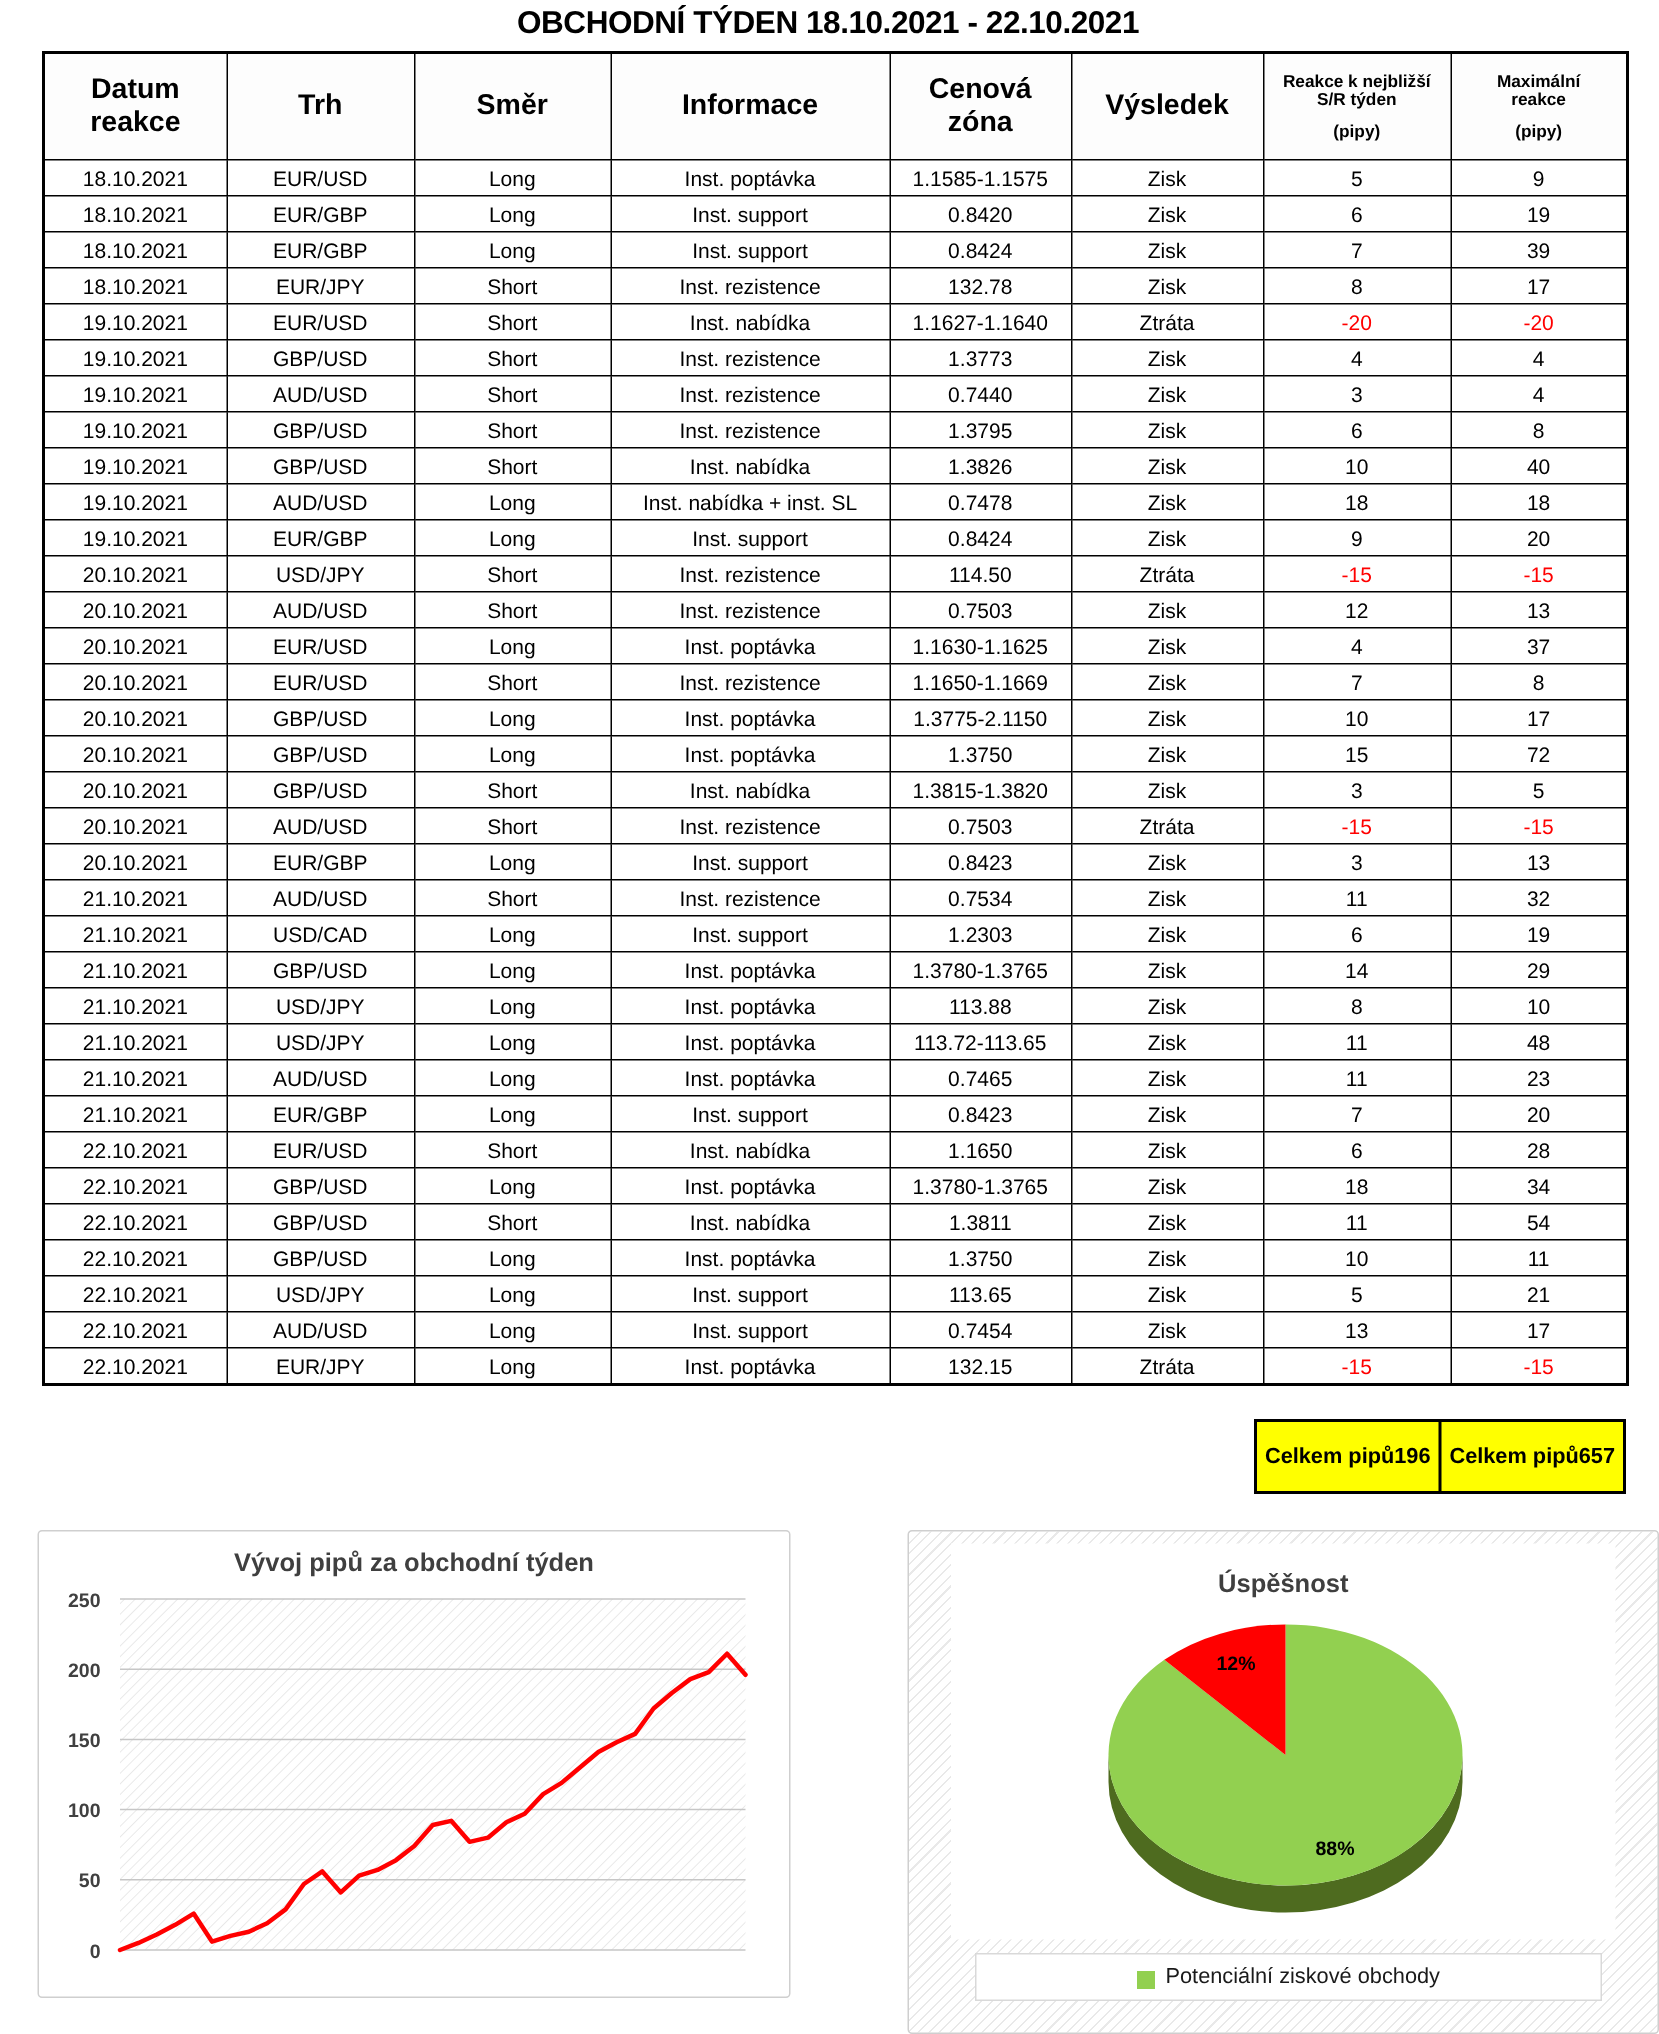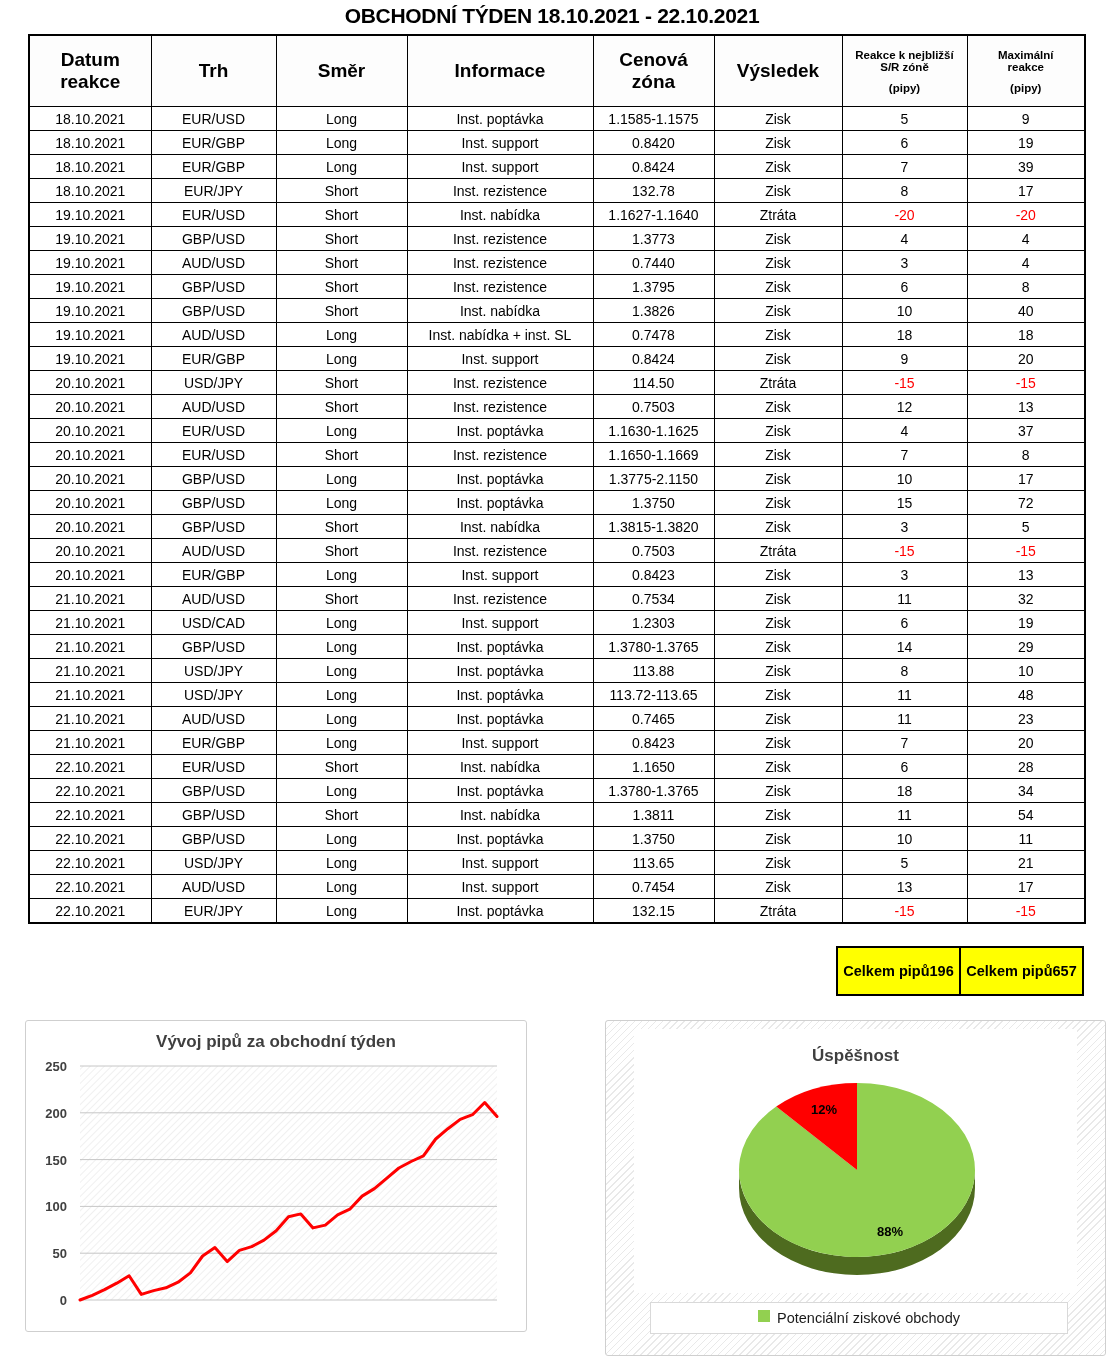--- a/index.html
+++ b/index.html
@@ -54,21 +54,21 @@
     background:var(--hatch);
   }
   .pie-white{position:absolute;left:28px;right:28px;top:8px;height:264px;background:#fff;}
   .pie-title{position:absolute;top:14px;left:0;right:0;}
   .pie-svg{position:absolute;top:36px;left:0;}
   .pie-label{font-size:13px;font-weight:bold;fill:#000;font-family:"Liberation Sans",sans-serif;}
   .legend{
     position:absolute;left:44px;right:37px;top:281px;height:30px;background:#fff;border:1px solid #d9d9d9;
     display:flex;align-items:center;justify-content:center;gap:55px;font-size:14.5px;color:#1a1a1a;
   }
-  .legend-item{display:flex;align-items:flex-start;gap:7px;}
+  .legend-item{display:flex;align-items:flex-end;gap:7px;}
   .swatch{width:12px;height:12px;display:inline-block;}
 </style>
 </head>
 <body>
 
 <h1 class="page-title">OBCHODNÍ TÝDEN 18.10.2021 - 22.10.2021</h1>
 
 <table class="trades">
   <colgroup>
     <col style="width:122px">
@@ -97,21 +97,21 @@
         </th>
         <th>
           <div>Cenová</div>
           <div>zóna</div>
         </th>
         <th>
           <div>Výsledek</div>
         </th>
         <th class="small">
           <div>Reakce k nejbližší</div>
-          <div>S/R zóně</div>
+          <div>S/R týden</div>
           <div class="unit">(pipy)</div>
         </th>
         <th class="small">
           <div>Maximální</div>
           <div>reakce</div>
           <div class="unit">(pipy)</div>
         </th>
       </tr>
   </thead>
   <tbody id="tbody">

